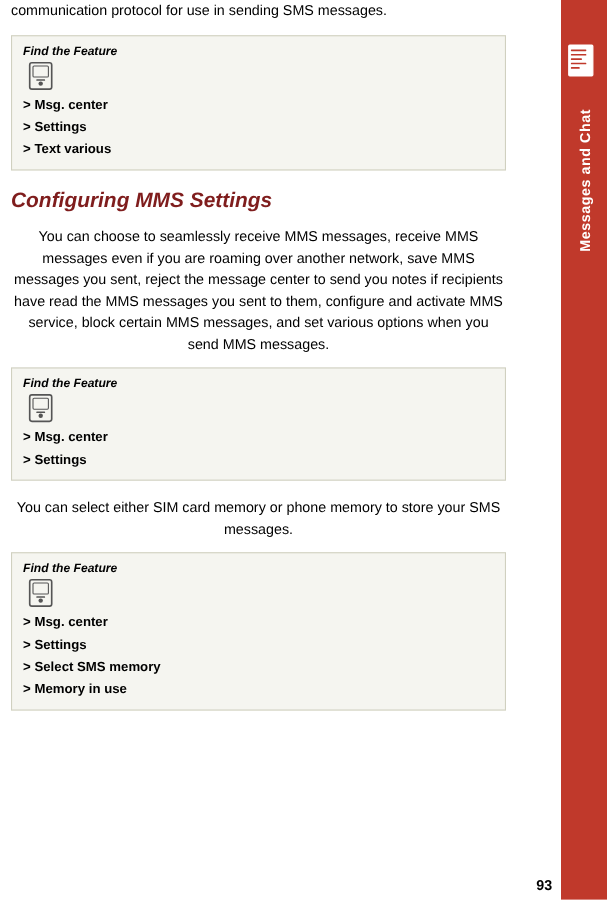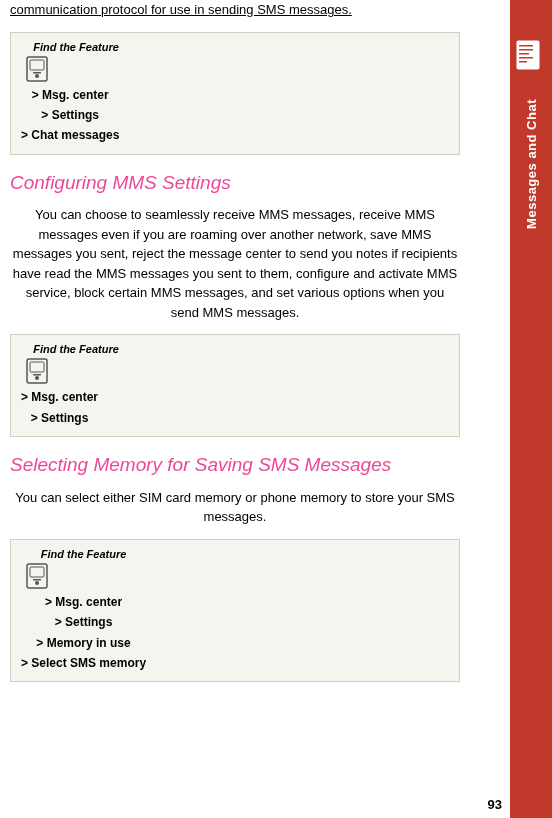--- a/index.html
+++ b/index.html
@@ -54,32 +54,30 @@
       white-space: nowrap;
       letter-spacing: 0.5px;
       margin-top: 20px;
     }
 
     .intro-text {
       font-size: 13px;
       line-height: 1.5;
       margin-bottom: 12px;
       padding-top: 0;
-      text-decoration: underline;
     }
 
     .find-feature-box {
       display: flex;
       flex-direction: row;
       align-items: flex-start;
       margin: 10px 0 14px 0;
       background: #f5f5f0;
       border: 1px solid #d0d0c0;
       padding: 8px 10px;
-      text-align: center;
     }
 
     .find-feature-label {
       font-size: 11px;
       font-weight: bold;
       color: #000;
       min-width: 110px;
       font-style: italic;
     }
 
@@ -107,23 +105,23 @@
       font-weight: bold;
     }
 
     .find-feature-steps span::before {
       content: '> ';
       font-weight: bold;
     }
 
     .section-title {
       font-size: 19px;
-      font-weight: normal;
+      font-weight: bold;
       font-style: italic;
-      color: #ec4899;
+      color: #7f1d1d;
       margin: 16px 0 10px 0;
       line-height: 1.3;
     }
 
     .body-text {
       font-size: 13px;
       line-height: 1.5;
       margin-bottom: 12px;
       text-align: center;
     }
@@ -164,21 +162,21 @@
             <svg viewBox="0 0 28 28" xmlns="http://www.w3.org/2000/svg">
               <rect x="4" y="2" width="20" height="24" rx="2" ry="2" fill="none" stroke="#555" stroke-width="1.5"></rect>
               <rect x="7" y="5" width="14" height="10" rx="1" fill="none" stroke="#555" stroke-width="1"></rect>
               <circle cx="14" cy="21" r="2" fill="#555"></circle>
               <rect x="10" y="17" width="8" height="1.5" rx="0.5" fill="#555"></rect>
             </svg>
           </div>
           <div class="find-feature-steps">
             <span>Msg. center</span>
             <span>Settings</span>
-            <span>Chat messages</span>
+            <span>Text various</span>
           </div>
         </div>
       </div>
     </div>
 
     <h2 class="section-title">Configuring MMS Settings</h2>
     <p class="body-text">You can choose to seamlessly receive MMS messages, receive MMS messages even if you are roaming over another network, save MMS messages you sent, reject the message center to send you notes if recipients have read the MMS messages you sent to them, configure and activate MMS service, block certain MMS messages, and set various options when you send MMS messages.</p>
 
     <div class="find-feature-box">
       <div class="find-feature-header">
@@ -193,40 +191,39 @@
             </svg>
           </div>
           <div class="find-feature-steps">
             <span>Msg. center</span>
             <span>Settings</span>
           </div>
         </div>
       </div>
     </div>
 
-    <h2 class="section-title">Selecting Memory for Saving SMS Messages</h2>
     <p class="body-text">You can select either SIM card memory or phone memory to store your SMS messages.</p>
 
     <div class="find-feature-box">
       <div class="find-feature-header">
         <span class="find-feature-label">Find the Feature</span>
         <div class="find-feature-inner">
           <div class="find-feature-icon">
             <svg viewBox="0 0 28 28" xmlns="http://www.w3.org/2000/svg">
               <rect x="4" y="2" width="20" height="24" rx="2" ry="2" fill="none" stroke="#555" stroke-width="1.5"></rect>
               <rect x="7" y="5" width="14" height="10" rx="1" fill="none" stroke="#555" stroke-width="1"></rect>
               <circle cx="14" cy="21" r="2" fill="#555"></circle>
               <rect x="10" y="17" width="8" height="1.5" rx="0.5" fill="#555"></rect>
             </svg>
           </div>
           <div class="find-feature-steps">
             <span>Msg. center</span>
             <span>Settings</span>
+            <span>Select SMS memory</span>
             <span>Memory in use</span>
-            <span>Select SMS memory</span>
           </div>
         </div>
       </div>
     </div>
 
     <div class="page-number">93</div>
   </div>
 
   <div class="side-tab">
 

